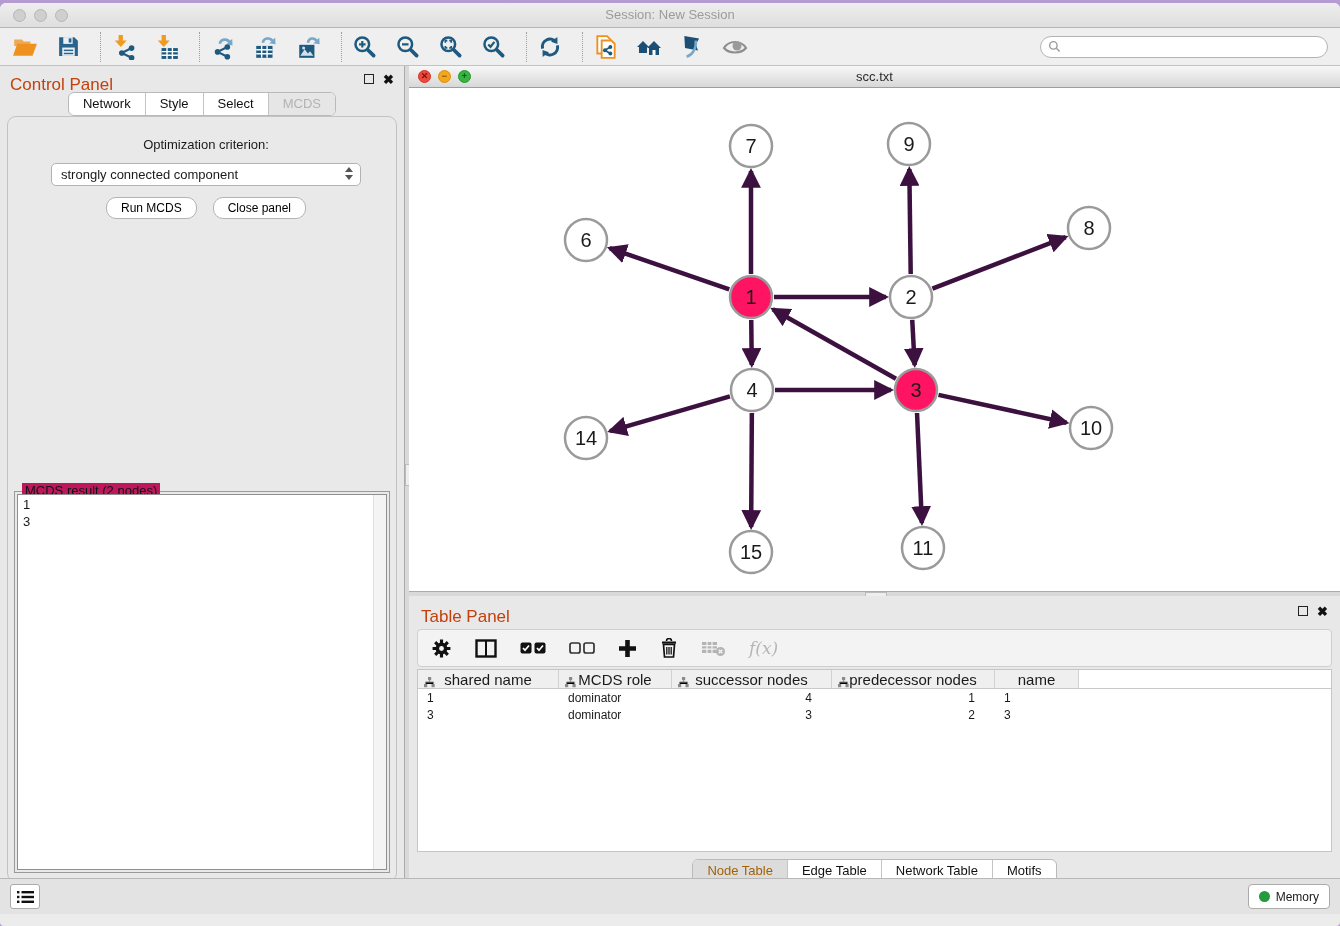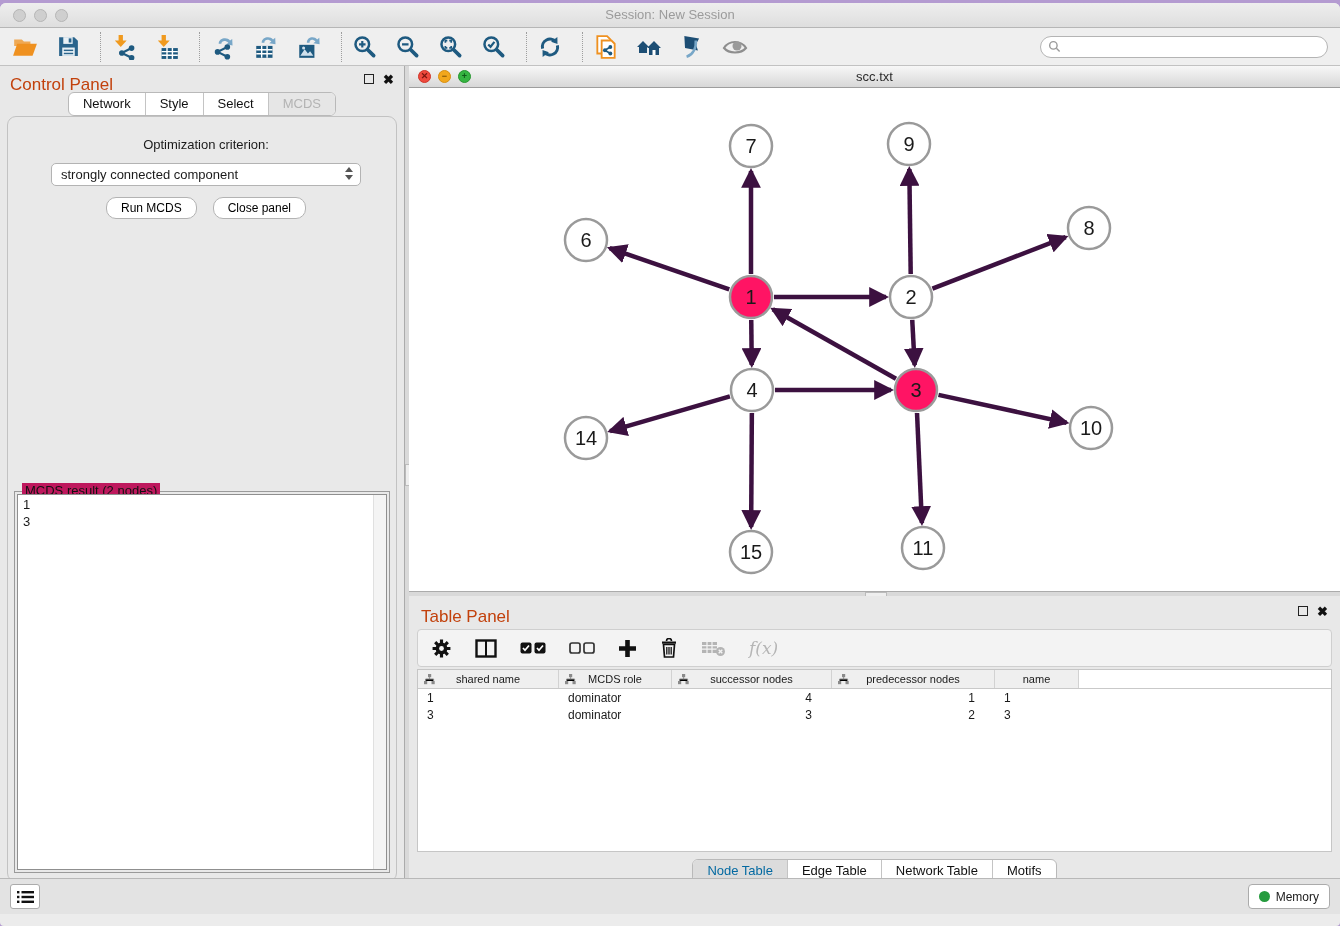--- a/index.html
+++ b/index.html
@@ -85,31 +85,31 @@
   .hsplit .handle { position:absolute; left:456px; top:0; width:22px; height:5px; background:#eee; border:1px solid #bbb; }
 
   
   .table-panel { position:absolute; top:530px; left:0; right:0; bottom:0; background:#e8e8e8; }
   .tp-toolbar { margin:3px 8px 0; height:38px; background:#f3f3f3; border:1px solid #cfcfcf; border-radius:4px;
                 display:flex; align-items:center; padding-left:13px; gap:23px; }
   .tp-icon { display:flex; align-items:center; justify-content:center; }
   .fx { font-family:"DejaVu Serif", serif; font-style:italic; font-size:17px; color:#b5b5b5; }
 
   .tp-table { position:absolute; left:8px; right:8px; top:73px; bottom:38px; background:#fff; border:1px solid #c6c6c6; overflow:hidden; }
-  .thead { display:flex; height:19px; border-bottom:1px solid #c9c9c9; font-size:11px; }
+  .thead { display:flex; height:19px; border-bottom:1px solid #c9c9c9; font-size:15px; }
   .th { background:#efefef; border-right:1px solid #d2d2d2; position:relative; display:flex; align-items:center; justify-content:center; }
   .th .hicon { position:absolute; left:6px; top:4px; }
   .trow { display:flex; height:17px; font-size:12px; align-items:center; }
   .td { overflow:hidden; white-space:nowrap; }
   .al { padding-left:9px; text-align:left; }
   .ar { padding-right:20px; text-align:right; }
   .c0 { width:141px; } .c1 { width:113px; } .c2 { width:160px; } .c3 { width:163px; } .c4 { width:84px; }
 
   .tp-tabs-row { position:absolute; bottom:7px; left:0; right:0; text-align:center; }
-  .tp-tabs-row .tab.selected { background:#dcdcdc; color:#0369a1; }
+  .tp-tabs-row .tab.selected { background:#dcdcdc; color:#a16207; }
 
   
   .statusbar { position:absolute; bottom:12px; left:0; right:0; height:36px; background:#e3e3e3; border-top:1px solid #b8b8b8; }
   .list-btn { position:absolute; left:10px; top:5px; width:30px; height:25px; background:#fff; border:1px solid #ababab;
               border-radius:3px; display:flex; align-items:center; justify-content:center; }
   .memory-btn { position:absolute; right:10px; top:5px; height:25px; background:#fff; border:1px solid #ababab;
                 border-radius:4px; display:flex; align-items:center; gap:6px; padding:0 10px; font-size:12px; }
   .mem-dot { width:11px; height:11px; border-radius:50%; background:#259b3e; }
 </style>
 </head>

